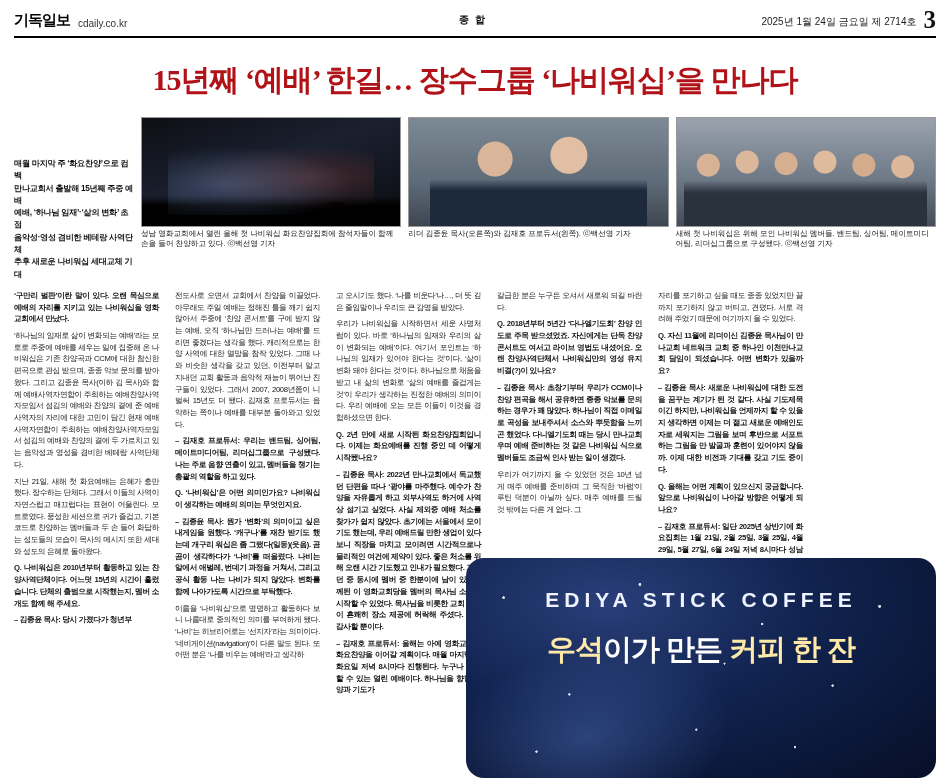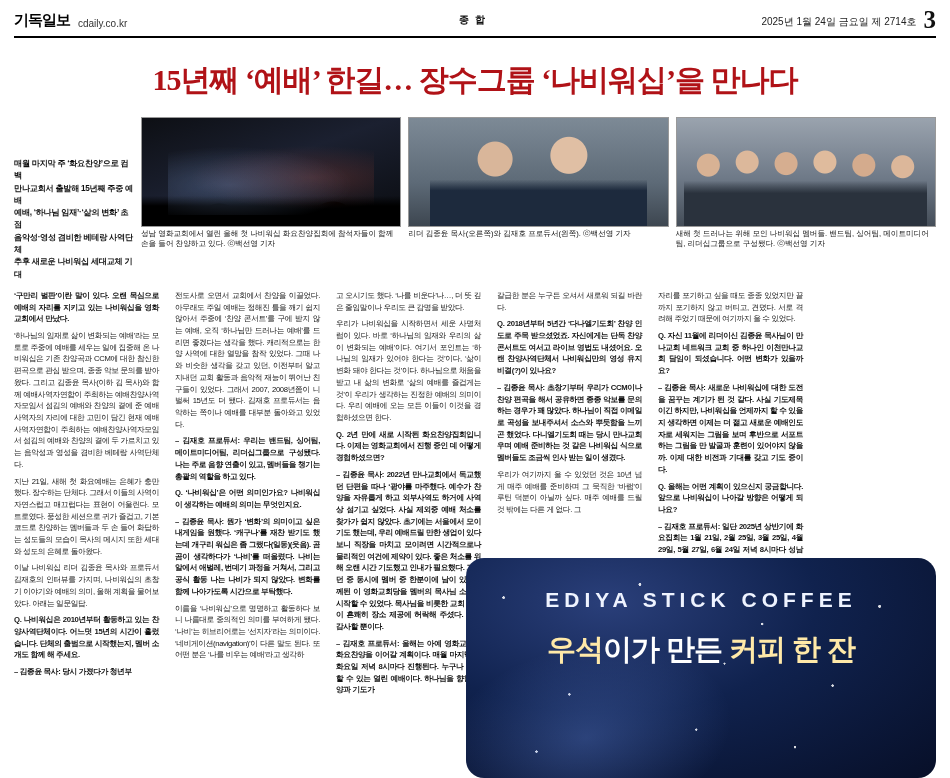--- a/index.html
+++ b/index.html
@@ -170,47 +170,46 @@
           <div class="silh"></div>
         </div>
       <div class="cap">성남 영화교회에서 열린 올해 첫 나비워십 화요찬양집회에 참석자들이 함께 손을 들어 찬양하고 있다. ⓒ백선영 기자</div>
     </div>
     <div class="photo-col">
       <div class="photo ph2"></div>
       <div class="cap">리더 김종윤 목사(오른쪽)와 김재호 프로듀서(왼쪽). ⓒ백선영 기자</div>
     </div>
     <div class="photo-col">
       <div class="photo ph3"></div>
-      <div class="cap">새해 첫 드러나는 위해 모인 나비워십 멤버들. 밴드팀, 싱어팀, 메이트미디어팀, 리더십그룹으로 구성됐다. ⓒ백선영 기자</div>
+      <div class="cap">새해 첫 나비워십은 위해 모인 나비워십 멤버들. 밴드팀, 싱어팀, 메이트미디어팀, 리더십그룹으로 구성됐다. ⓒ백선영 기자</div>
     </div>
   </div>
 
   <div class="content">
 
     <div class="col">
       <p class="lead">‘구만리 벌판’이란 말이 있다. 오랜 목심으로 예배의 자리를 지키고 있는 나비워십을 영화교회에서 만났다.</p>
       <p>‘하나님의 임재로 삶이 변화되는 예배’라는 모토로 주중에 예배를 세우는 일에 집중해 온 나비워십은 기존 찬양곡과 CCM에 대한 참신한 편곡으로 관심 받으며, 종종 악보 문의를 받아 왔다. 그리고 김종윤 목사(이하 김 목사)와 함께 예배사역자연합이 주최하는 예배찬양사역자모임서 섬김의 예배와 찬양의 곁에 준 예배사역자의 자리에 대한 고민이 담긴 현재 예배사역자연합이 주최하는 예배찬양사역자모임서 섬김의 예배와 찬양의 곁에 두 가르치고 있는 음악성과 영성을 겸비한 베테랑 사역단체다.</p>
       <p>지난 21일, 새해 첫 화요예배는 은혜가 충만했다. 장수하는 단체다. 그래서 이들의 사역이 자연스럽고 매끄럽다는 표현이 어울린다. 모트로였다. 풍성한 세션으로 귀가 즐겁고, 기본 코드로 찬양하는 멤버들과 두 손 들어 화답하는 성도들의 모습이 목사의 메시지 또한 세대와 성도의 은혜로 돌아왔다.</p>
-      <p>이날 나비워십 리더 김종윤 목사와 프로듀서 김재호의 인터뷰를 가지며, 나비워십의 초창기 이야기와 예배의 의미, 올해 계획을 물어보았다. 아래는 일문일답.</p>
       <p class="q">Q. 나비워십은 2010년부터 활동하고 있는 찬양사역단체이다. 어느덧 15년의 시간이 흘렀습니다. 단체의 출범으로 시작했는지, 멤버 소개도 함께 해 주세요.</p>
       <p class="a">– 김종윤 목사: 당시 가졌다가 청년부</p>
     </div>
 
     <div class="col">
       <p>전도사로 오면서 교회에서 찬양을 이끌었다. 아무래도 주일 예배는 정해진 틀을 깨기 쉽지 않아서 주중에 ‘찬양 콘서트’를 구에 받지 않는 예배, 오직 ‘하나님만 드러나는 예배’를 드리면 좋겠다는 생각을 했다. 캐리적으로는 한양 사역에 대한 열망을 참작 있었다. 그때 나와 비슷한 생각을 갖고 있던, 이전부터 알고 지내던 교회 활동과 음악적 재능이 뛰어난 친구들이 있었다. 그래서 2007, 2008년쯤이 니 벌써 15년도 더 됐다. 김재호 프로듀서는 음악하는 쪽이나 예배를 대부분 돌아와고 있었다.</p>
       <p class="a">– 김재호 프로듀서: 우리는 밴드팀, 싱어팀, 메이트미디어팀, 리더십그룹으로 구성됐다. 나는 주로 음향 연출이 있고, 멤버들을 챙기는 총괄의 역할을 하고 있다.</p>
       <p class="q">Q. ‘나비워십’은 어떤 의미인가요? 나비워십이 생각하는 예배의 의미는 무엇인지요.</p>
       <p class="a">– 김종윤 목사: 뭔가 ‘변화’의 의미이고 싶은 내게임을 원했다. ‘캐구나’를 재찬 받기도 했는데 개구리 워십은 좀 그랬다(일동)(웃음). 곰곰이 생각하다가 ‘나비’를 떠올렸다. 나비는 알에서 애벌레, 번데기 과정을 거쳐서, 그리고 공식 활동 나는 나비가 되지 않았다. 변화를 함께 나아가도록 시간으로 부탁했다.</p>
       <p>이름을 ‘나비워십’으로 명명하고 활동하다 보니 나름대로 중의적인 의미를 부여하게 됐다. ‘나비’는 히브리어로는 ‘선지자’라는 의미이다. ‘네비게이션(navigation)’이 다른 말도 된다. 또 어떤 분은 ‘나를 비우는 예배’라고 생각하</p>
     </div>
 
     <div class="col">
       <p>고 오시기도 했다. ‘나를 비운다’나…, 더 뜻 깊은 줄임말이나 우리도 큰 감명을 받았다.</p>
       <p>우리가 나비워십을 시작하면서 세운 사명처럼이 있다. 바로 ‘하나님의 임재와 우리의 삶이 변화되는 예배’이다. 여기서 포인트는 ‘하나님의 임재가 있어야 한다는 것’이다, ‘삶이 변화 돼야 한다는 것’이다. 하나님으로 채움을 받고 내 삶의 변화로 ‘삶의 예배를 즐겁게는 것’이 우리가 생각하는 진정한 예배의 의미이다. 우리 예배에 오는 모든 이들이 이것을 경험하셨으면 한다.</p>
-      <p class="q">Q. 2년 만에 새로 시작된 화요찬양집회입니다. 이제는 영화교회에서 진행 중인 데 어떻게 경험하셨으면?</p>
+      <p class="q">Q. 2년 만에 새로 시작된 화요찬양집회입니다. 이제는 화요예배를 진행 중인 데 어떻게 시작됐나요?</p>
       <p class="a">– 김종윤 목사: 2022년 만나교회에서 독교했던 단편을 따나 ‘광야를 마주했다. 예수가 찬양을 자유롭게 하고 외부사역도 하거에 사역상 섬기고 싶었다. 사실 제외중 예배 처소를 찾가가 쉽지 않았다. 초기에는 서울에서 모이기도 했는데, 우리 예배드릴 만한 생업이 있다 보니 직장을 마치고 모이려면 시간적으로나 물리적인 여건에 제약이 있다. 좋은 처소를 위해 오랜 시간 기도했고 인내가 필요했다. 그러던 중 동시에 멤버 중 한분이에 남이 있었을 께된 이 영화교회당을 멤버의 목사님 소개로 시작할 수 있었다. 목사님을 비롯한 교회 분들이 흔쾌히 장소 제공에 허락해 주셨다. 그저 감사할 뿐이다.</p>
       <p class="a">– 김재호 프로듀서: 올해는 아예 영화교회서 화요찬양을 이어갈 계획이다. 매월 마지막 주 화요일 저녁 8시마다 진행된다. 누구나 참석할 수 있는 열린 예배이다. 하나님을 향한 찬양과 기도가</p>
     </div>
 
     <div class="col">
       <p>갈급한 분은 누구든 오셔서 새로워 되길 바란다.</p>
       <p class="q">Q. 2018년부터 5년간 ‘다나엘기도회’ 찬양 인도로 주목 받으셨었죠. 자신에게는 단독 찬양콘서트도 여서고 라이브 영법도 내셨어요. 오랜 찬양사역단체서 나비워십만의 영성 유지 비결(?)이 있나요?</p>
       <p class="a">– 김종윤 목사: 초창기부터 우리가 CCM이나 찬양 편곡을 해서 공유하면 종종 악보를 문의하는 경우가 꽤 많았다. 하나님이 직접 이메일로 곡성을 보내주셔서 소스와 뿌듯함을 느끼곤 했었다. 다니엘기도회 때는 당시 만나교회 우며 예배 준비하는 것 같은 나비워십 식으로 멤버들도 조금씩 인사 받는 일이 생겼다.</p>
       <p>우리가 여기까지 올 수 있었던 것은 10년 넘게 매주 예배를 준비하며 그 묵직한 ‘바램’이 루틴 덕분이 아닐까 싶다. 매주 예배를 드릴 것 밖에는 다른 게 없다. 그</p>
     </div>

